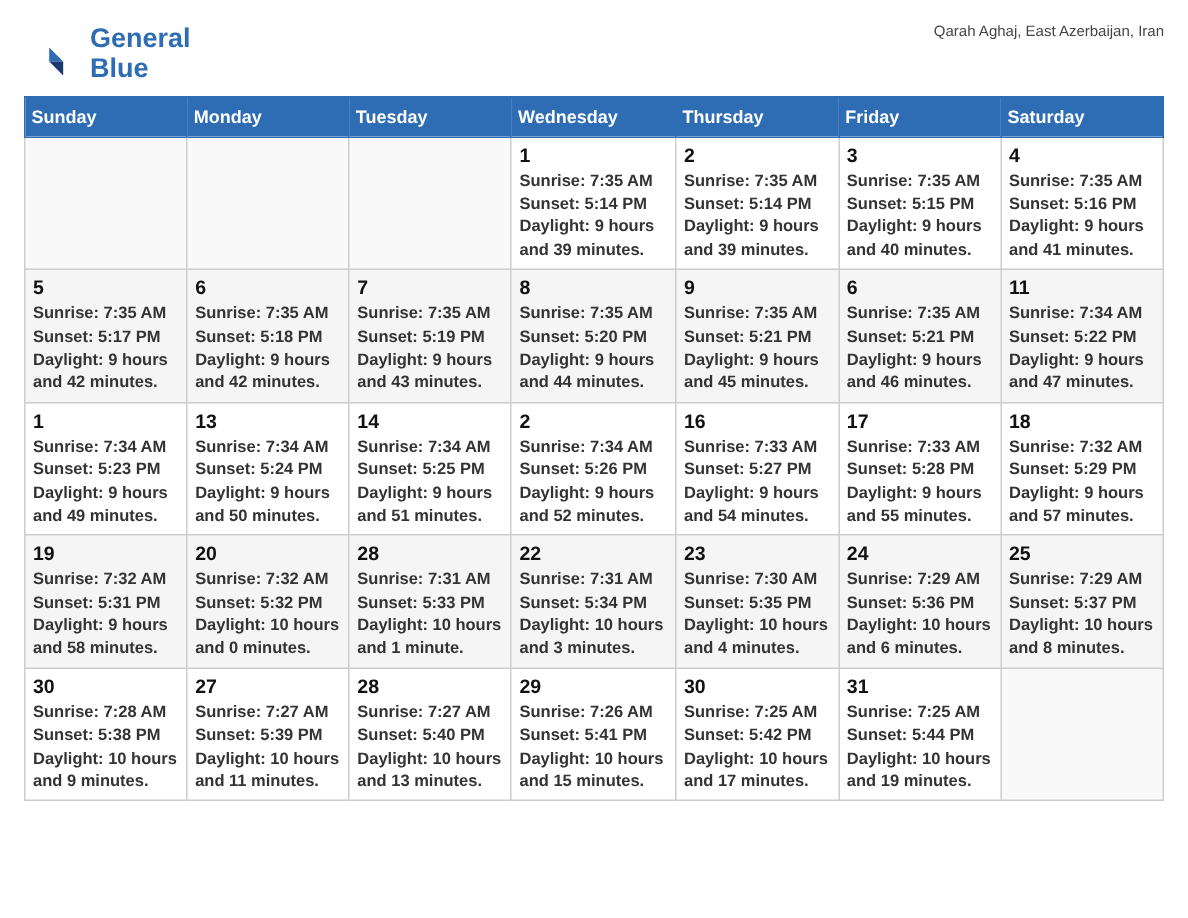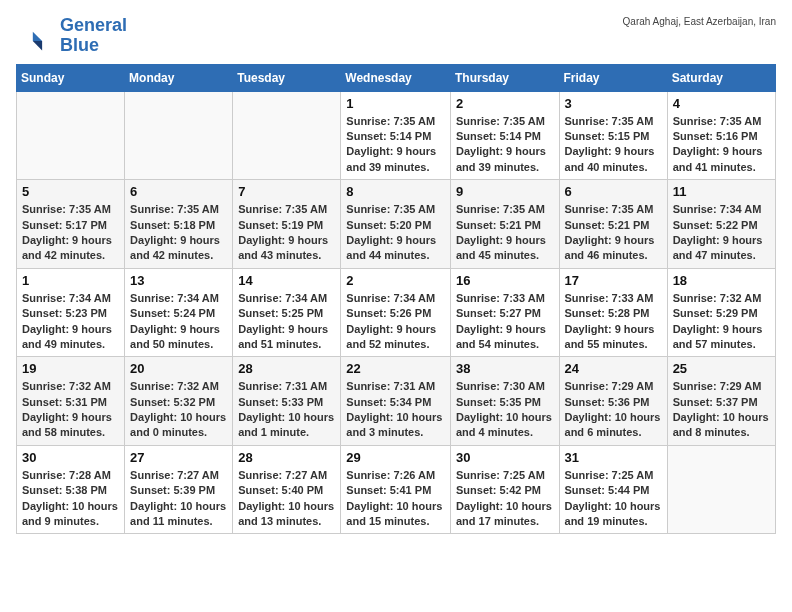--- a/index.html
+++ b/index.html
@@ -276,21 +276,21 @@
 and 1 minute.</div>
         </td>
         <td>
           <div class="day-number">22</div>
           <div class="day-info" style="white-space: pre-line;">Sunrise: 7:31 AM
 Sunset: 5:34 PM
 Daylight: 10 hours
 and 3 minutes.</div>
         </td>
         <td>
-          <div class="day-number">38</div>
+          <div class="day-number">23</div>
           <div class="day-info" style="white-space: pre-line;">Sunrise: 7:30 AM
 Sunset: 5:35 PM
 Daylight: 10 hours
 and 4 minutes.</div>
         </td>
         <td>
           <div class="day-number">24</div>
           <div class="day-info" style="white-space: pre-line;">Sunrise: 7:29 AM
 Sunset: 5:36 PM
 Daylight: 10 hours

